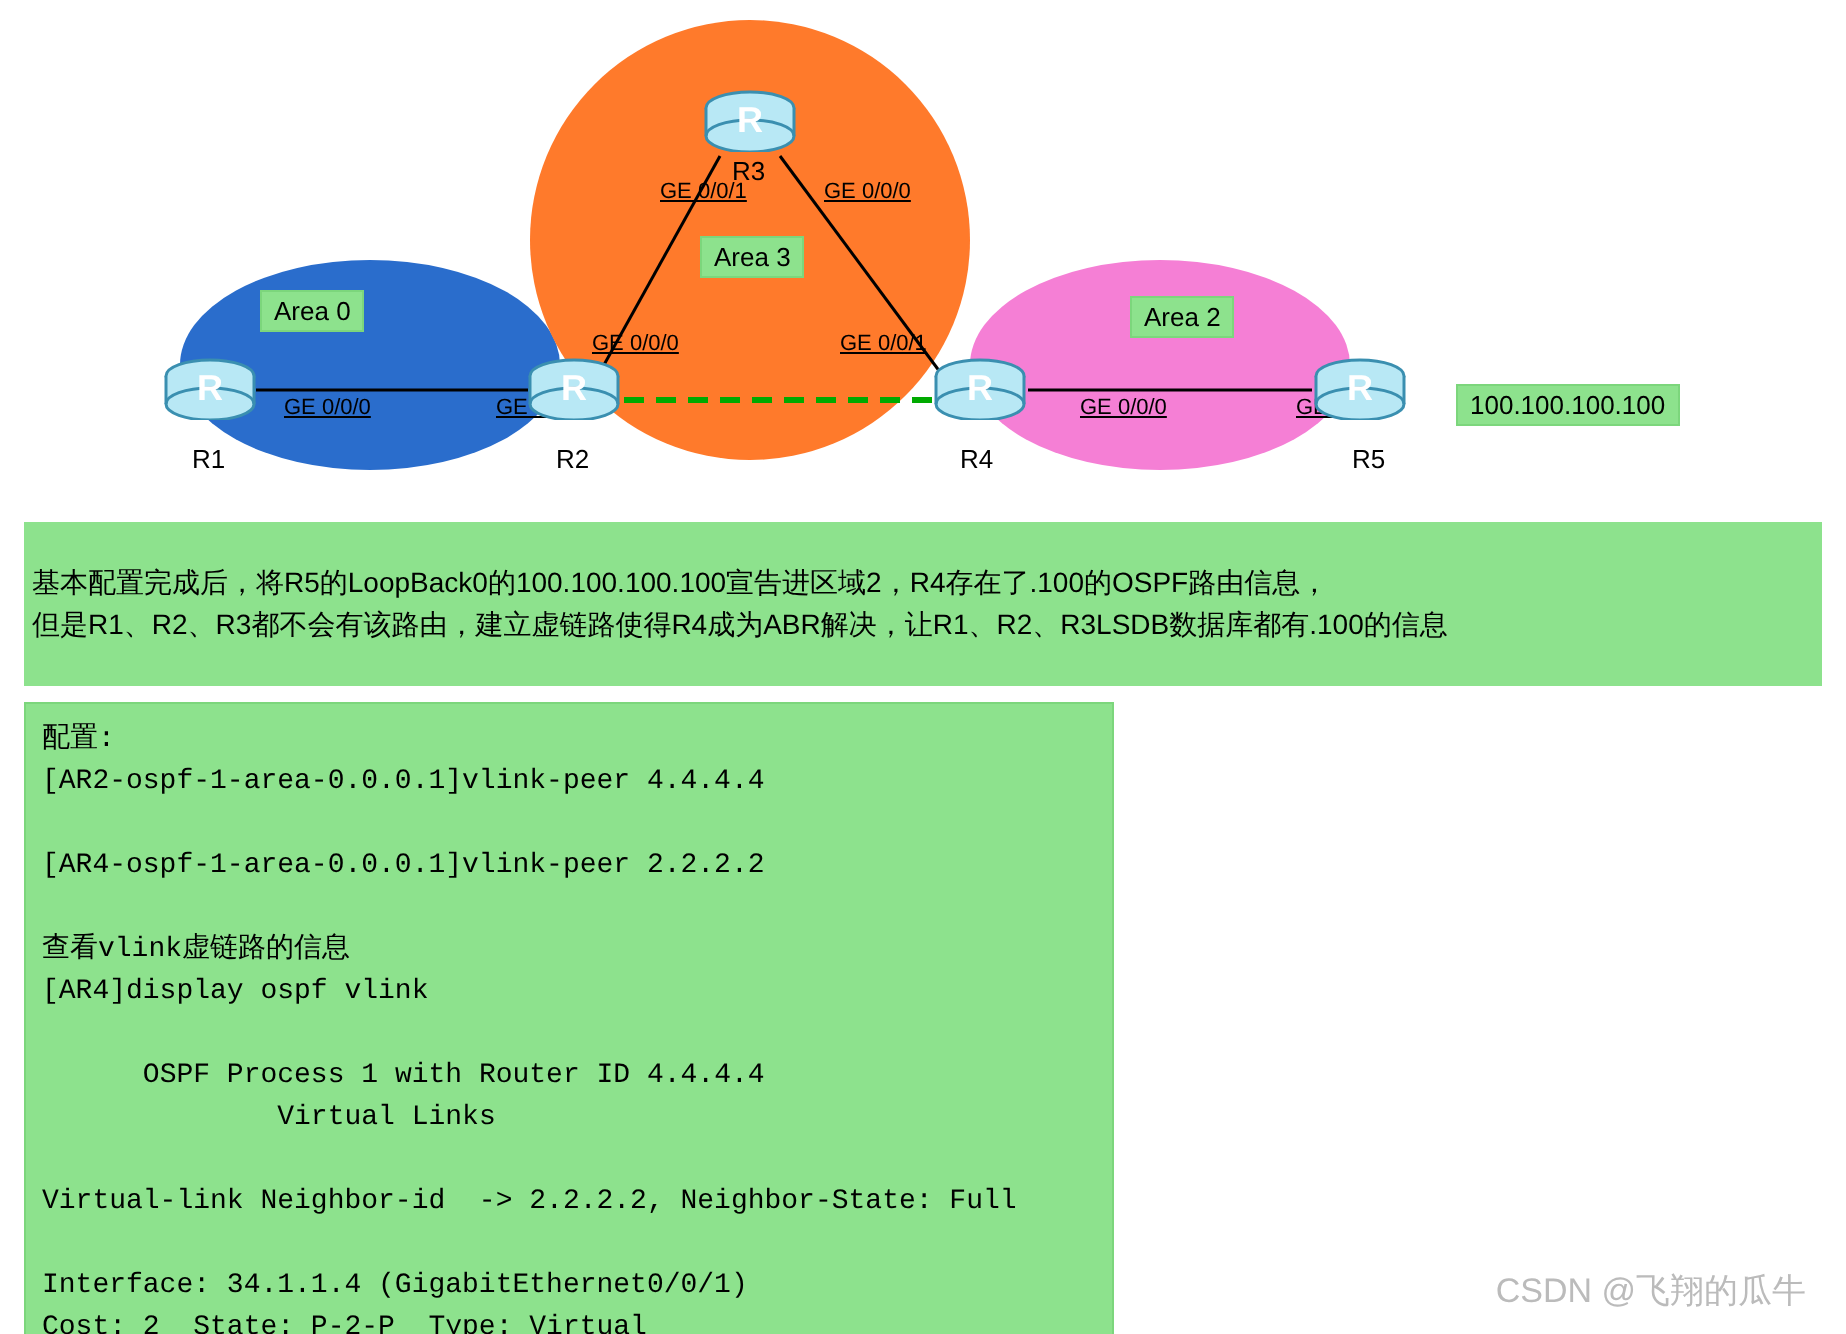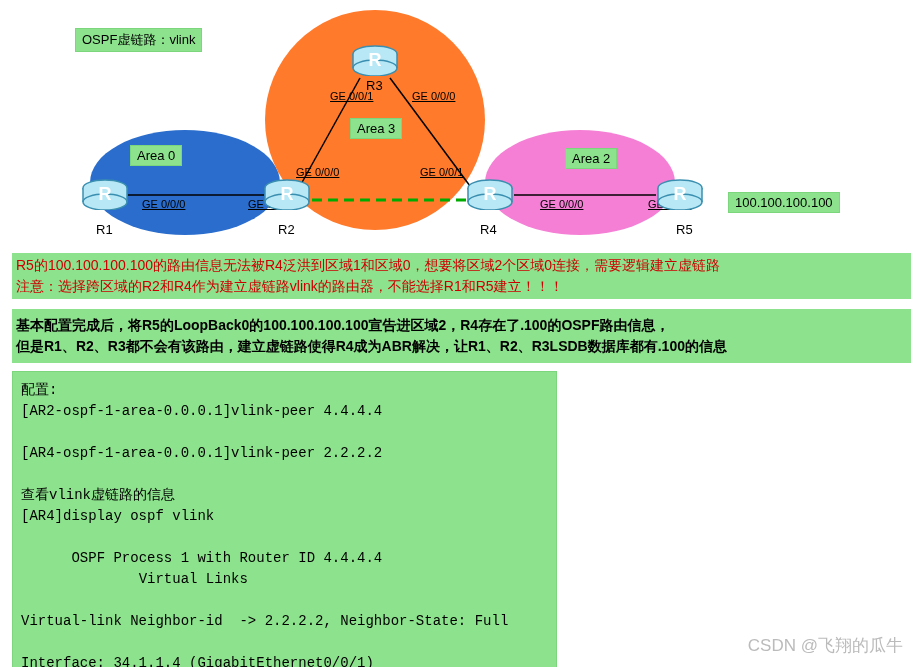--- a/index.html
+++ b/index.html
@@ -42,21 +42,21 @@
     .rl1 { left: 96px; top: 222px; }
     .rl2 { left: 278px; top: 222px; }
     .rl3 { left: 366px; top: 78px; }
     .rl4 { left: 480px; top: 222px; }
     .rl5 { left: 676px; top: 222px; }
 
     svg.lines { position: absolute; left: 0; top: 0; width: 923px; height: 245px; pointer-events: none; }
 
     .text-blocks { padding: 8px 12px 0 12px; }
     .red-text { color: #c00; font-size: 14px; line-height: 1.5; background: #8de28d; padding: 2px 4px; display: block; margin-bottom: 2px; }
-    .info-text { color: #000; font-size: 14px; line-height: 1.5; background: #8de28d; padding: 6px 4px; display: block; font-weight: bold; }
+    .info-text { color: #000; font-size: 14px; line-height: 1.5; background: #8de28d; padding: 20px 4px; display: block; }
 
     .config-box { margin: 8px 12px; background: #8de28d; padding: 8px; width: 545px; font-family: "Courier New", monospace; font-size: 14px; line-height: 1.5; white-space: pre-wrap; border: 1px solid #7cd67c; }
 
     .watermark { position: absolute; right: 20px; bottom: 10px; color: #bbb; font-size: 17px; }
   </style>
 </head>
 <body>
 
 <div class="diagram-area">
 
@@ -65,21 +65,20 @@
   <div class="area-circle area2"></div>
 
   <svg class="lines">
     <line x1="128" y1="195" x2="264" y2="195" stroke="#000" stroke-width="1.5"></line>
     <line x1="300" y1="186" x2="360" y2="78" stroke="#000" stroke-width="1.5"></line>
     <line x1="390" y1="78" x2="470" y2="186" stroke="#000" stroke-width="1.5"></line>
     <line x1="514" y1="195" x2="656" y2="195" stroke="#000" stroke-width="1.5"></line>
     <line x1="312" y1="200" x2="466" y2="200" stroke="#0a0" stroke-width="3" stroke-dasharray="10,6"></line>
   </svg>
 
-  <div class="green-label title-label">OSPF虚链路：vlink</div>
   <div class="green-label area0-label">Area 0</div>
   <div class="green-label area1-label">Area 3</div>
   <div class="green-label area2-label">Area 2</div>
   <div class="green-label ip-label">100.100.100.100</div>
 
   <div class="small-label r1-ge">GE 0/0/0</div>
   <div class="small-label r2-ge0">GE 0/0/1</div>
   <div class="small-label r2-ge1">GE 0/0/0</div>
   <div class="small-label r3-ge1">GE 0/0/1</div>
   <div class="small-label r3-ge0">GE 0/0/0</div>
@@ -140,22 +139,20 @@
 
   <div class="router-label rl1">R1</div>
   <div class="router-label rl2">R2</div>
   <div class="router-label rl3">R3</div>
   <div class="router-label rl4">R4</div>
   <div class="router-label rl5">R5</div>
 
 </div>
 
 <div class="text-blocks">
-  <span class="red-text" style="white-space: pre-wrap;">R5的100.100.100.100的路由信息无法被R4泛洪到区域1和区域0，想要将区域2个区域0连接，需要逻辑建立虚链路
-注意：选择跨区域的R2和R4作为建立虚链路vlink的路由器，不能选择R1和R5建立！！！</span>
   <div style="height:8px"></div>
   <span class="info-text" style="white-space: pre-wrap;">基本配置完成后，将R5的LoopBack0的100.100.100.100宣告进区域2，R4存在了.100的OSPF路由信息，
 但是R1、R2、R3都不会有该路由，建立虚链路使得R4成为ABR解决，让R1、R2、R3LSDB数据库都有.100的信息</span>
 </div>
 
 <div class="config-box"><span>配置:</span>
 <span>[AR2-ospf-1-area-0.0.0.1]vlink-peer 4.4.4.4
 
 [AR4-ospf-1-area-0.0.0.1]vlink-peer 2.2.2.2
 

